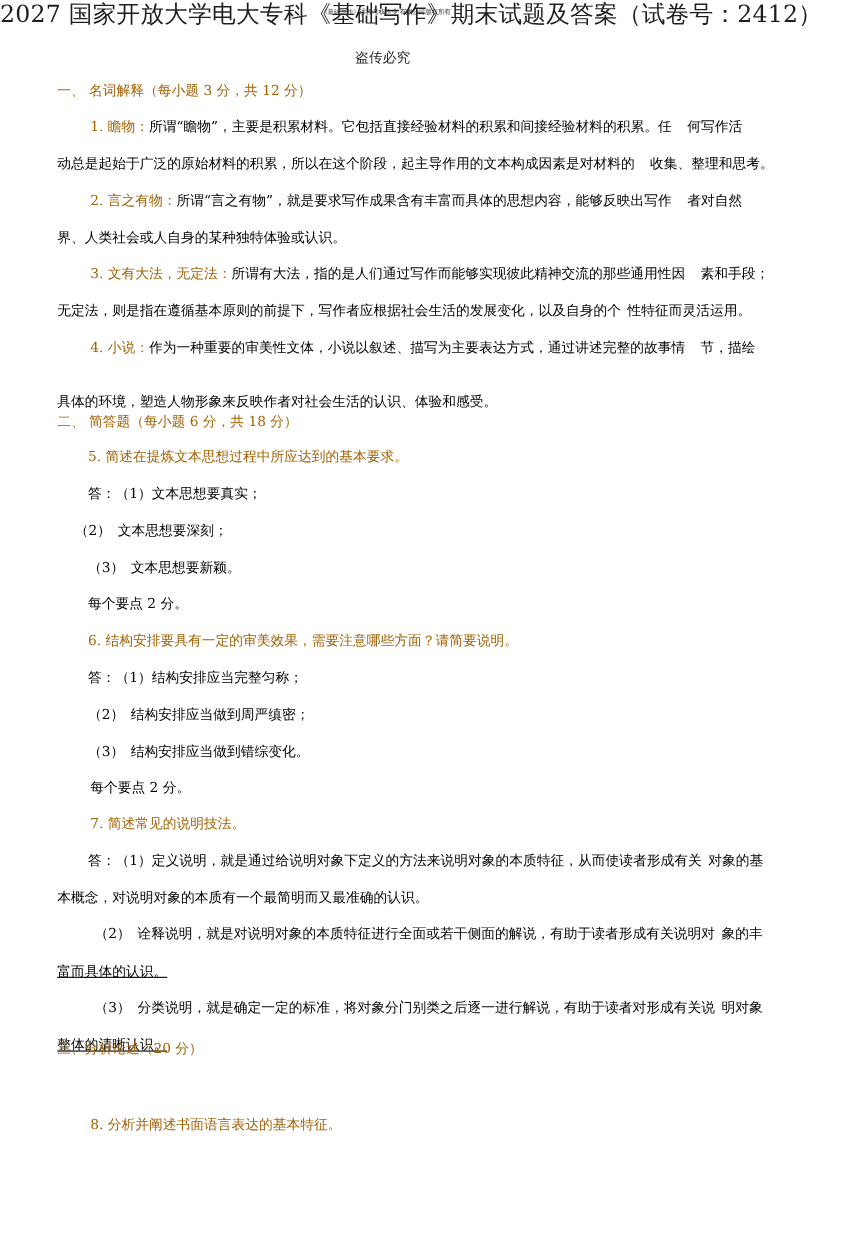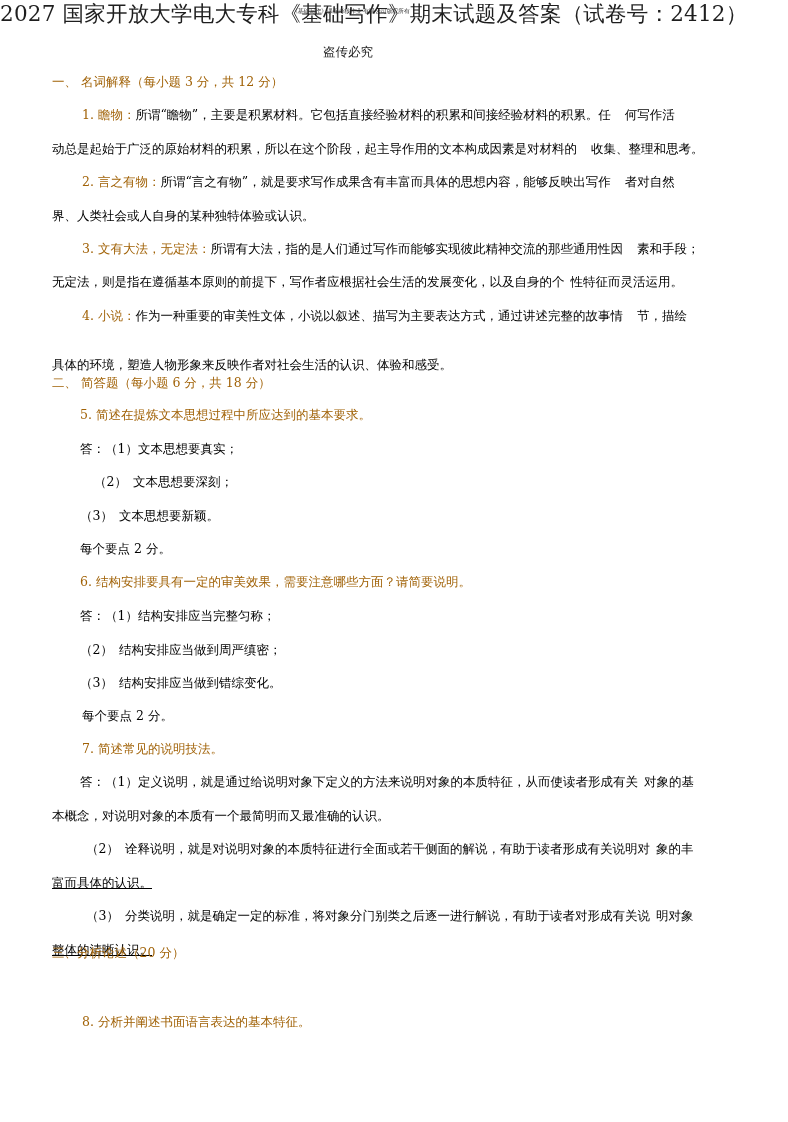--- a/index.html
+++ b/index.html
@@ -70,21 +70,21 @@
 
   <div class="line black" style="left:52px; top:374px;">二、 简答题（每小题 6 分，共 18 分）</div>
 
   <div class="line black" style="left:80px; top:406px;">
     <span>5.</span>
     <span>简述在提炼文本思想过程中所应达到的基本要求。</span>
   </div>
   <div class="line red" style="left:80px; top:440px;">
     <span>答：</span><span>（1）</span><span>文本思想要真实；</span>
   </div>
-  <div class="line red" style="left:94px; top:473px;">
+  <div class="line red" style="left:68px; top:473px;">
     <span>（2）</span><span class="gap2"></span><span>文本思想要深刻；</span>
   </div>
   <div class="line red" style="left:80px; top:507px;">
     <span>（3）</span><span class="gap2"></span><span>文本思想要新颖。</span>
   </div>
   <div class="line red" style="left:80px; top:540px;">每个要点 2 分。</div>
 
   <div class="line black" style="left:80px; top:573px;">
     <span>6.</span>
     <span>结构安排要具有一定的审美效果，需要注意哪些方面？请简要说明。</span>

